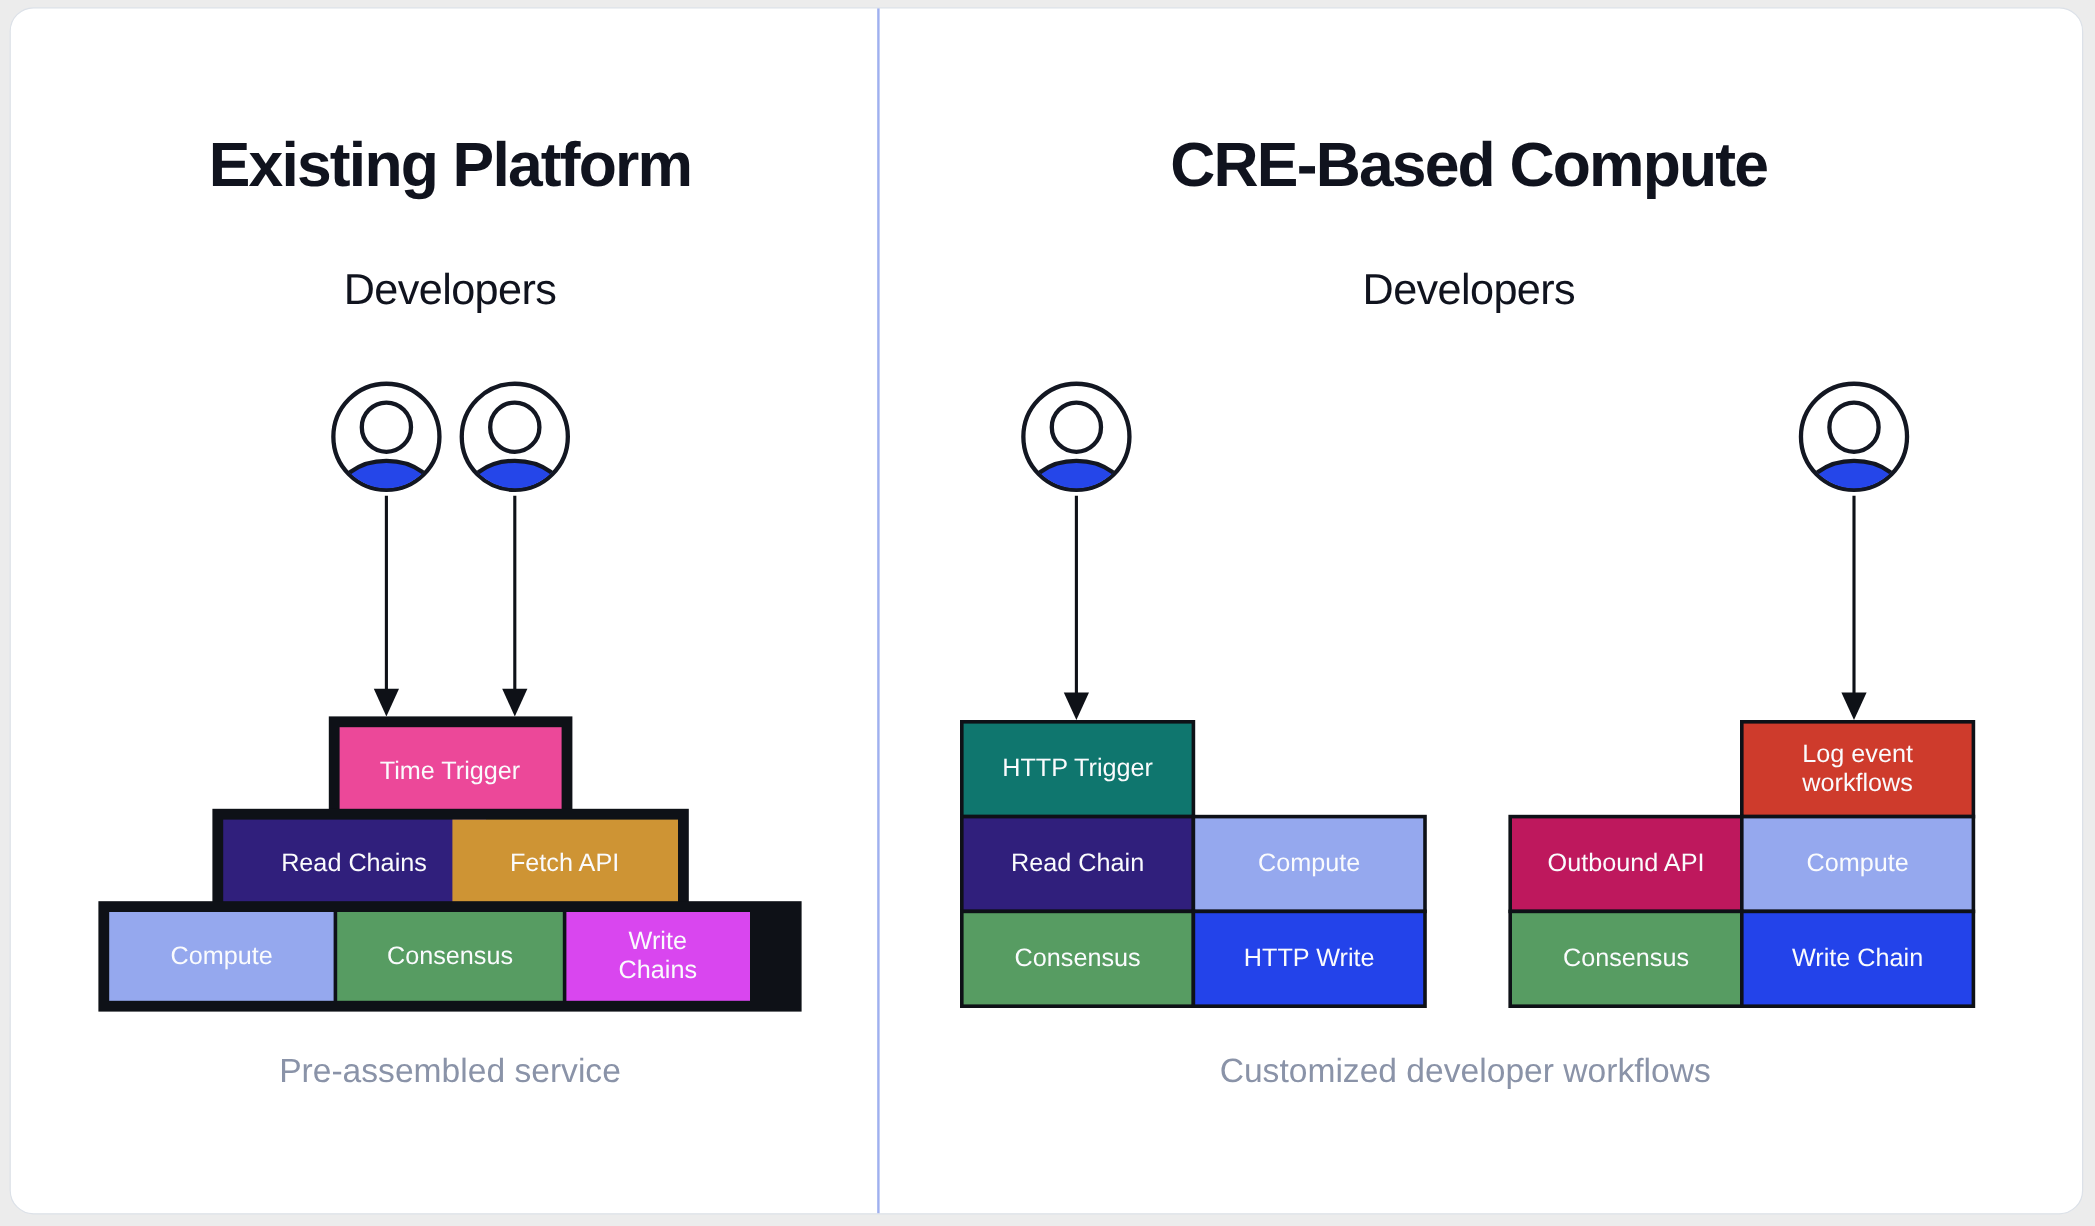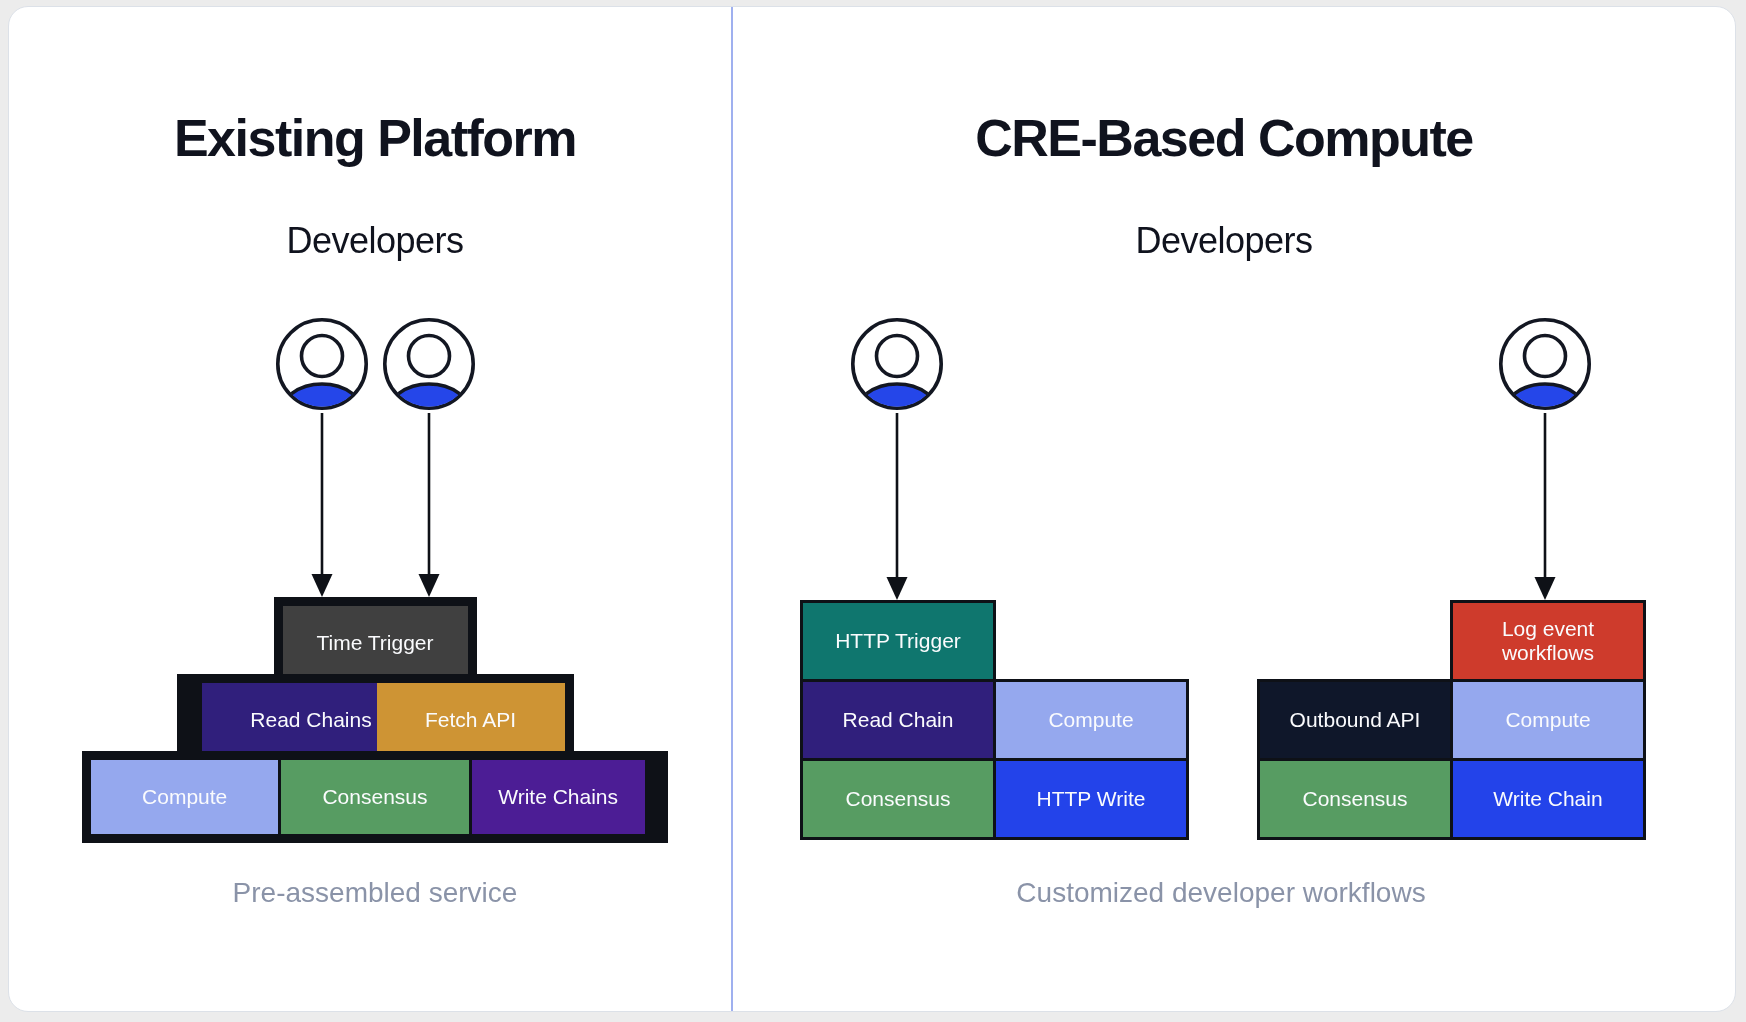--- a/index.html
+++ b/index.html
@@ -85,28 +85,28 @@
       <line x1="13" y1="0" x2="13" y2="164" stroke="#0e1117" stroke-width="2.6"></line>
       <path d="M13 184 L2.5 161 L23.5 161 Z" fill="#0e1117"></path>
     </svg></div>
 <div class="arrow" style="left:416px;top:413px"><svg width="26" height="184" viewBox="0 0 26 184">
       <line x1="13" y1="0" x2="13" y2="164" stroke="#0e1117" stroke-width="2.6"></line>
       <path d="M13 184 L2.5 161 L23.5 161 Z" fill="#0e1117"></path>
     </svg></div>
 
 <div id="pyramid">
     <div class="pyr-black" style="left: 191.5px; top: 0px; width: 203px; height: 86px;"></div>
-    <div class="pyr-block" style="left: 200.5px; top: 9px; width: 185px; background: #404040;">Time Trigger</div>
+    <div class="pyr-block" style="left: 200.5px; top: 9px; width: 185px; background: #ec4899;">Time Trigger</div>
     <div class="pyr-black" style="left: 94.5px; top: 77px; width: 397px; height: 86px;"></div>
-    <div class="pyr-block" style="left: 103.5px; top: 86px; width: 219px; background: rgb(48, 31, 124); margin-left: 16px;">Read Chains</div>
+    <div class="pyr-block" style="left: 103.5px; top: 86px; width: 219px; background: rgb(48, 31, 124);">Read Chains</div>
     <div class="pyr-block" style="left: 294.5px; top: 86px; width: 188px; background: rgb(206, 148, 52);">Fetch API</div>
     <div class="pyr-black" style="left: 0px; top: 154px; width: 586px; height: 92px;"></div>
     <div class="pyr-block" style="left: 9px; top: 163px; width: 187.333px; background: rgb(149, 168, 238);">Compute</div>
     <div class="pyr-block" style="left: 199.333px; top: 163px; width: 187.333px; background: rgb(87, 156, 98);">Consensus</div>
-    <div class="pyr-block" style="left: 389.667px; top: 163px; width: 173px; background: #4c1d95;">Write Chains</div>
+    <div class="pyr-block" style="left: 389.667px; top: 163px; width: 153px; background: #d946ef;">Write Chains</div>
   </div>
 
 <div class="caption" style="left:75px">Pre-assembled service</div>
 
 <div class="panel-title" style="left:874px">CRE-Based Compute</div>
 <div class="panel-subtitle" style="left:874px">Developers</div>
 
 <div class="dev-icon" style="left:849px;top:315px"><svg width="96" height="100" viewBox="0 0 96 100">
       <defs>
         <clipPath id="pc">
@@ -142,19 +142,19 @@
 
 <div class="wf-grid" style="left:803px;top:603px">
     <div class="wf-cell" style="grid-area: 1 / 1; background: #0f766e;">HTTP Trigger</div>
     <div class="wf-cell" style="grid-area: 2 / 1; background: rgb(48, 31, 124);">Read Chain</div>
     <div class="wf-cell" style="grid-area: 2 / 2; background: rgb(149, 168, 238);">Compute</div>
     <div class="wf-cell" style="grid-area: 3 / 1; background: rgb(87, 156, 98);">Consensus</div>
     <div class="wf-cell" style="grid-area: 3 / 2; background: rgb(35, 67, 234);">HTTP Write</div>
   </div>
 <div class="wf-grid" style="left:1260px;top:603px">
     <div class="wf-cell" style="grid-area: 1 / 2; background: rgb(206, 59, 44);">Log event workflows</div>
-    <div class="wf-cell" style="grid-area: 2 / 1; background: #0f172a;">Outbound API</div>
+    <div class="wf-cell" style="grid-area: 2 / 1; background: #be185d;">Outbound API</div>
     <div class="wf-cell" style="grid-area: 2 / 2; background: rgb(149, 168, 238);">Compute</div>
     <div class="wf-cell" style="grid-area: 3 / 1; background: rgb(87, 156, 98);">Consensus</div>
     <div class="wf-cell" style="grid-area: 3 / 2; background: rgb(35, 67, 234);">Write Chain</div>
   </div>
 
 <div class="caption" style="left:921px">Customized developer workflows</div>
 
 </body></html>

